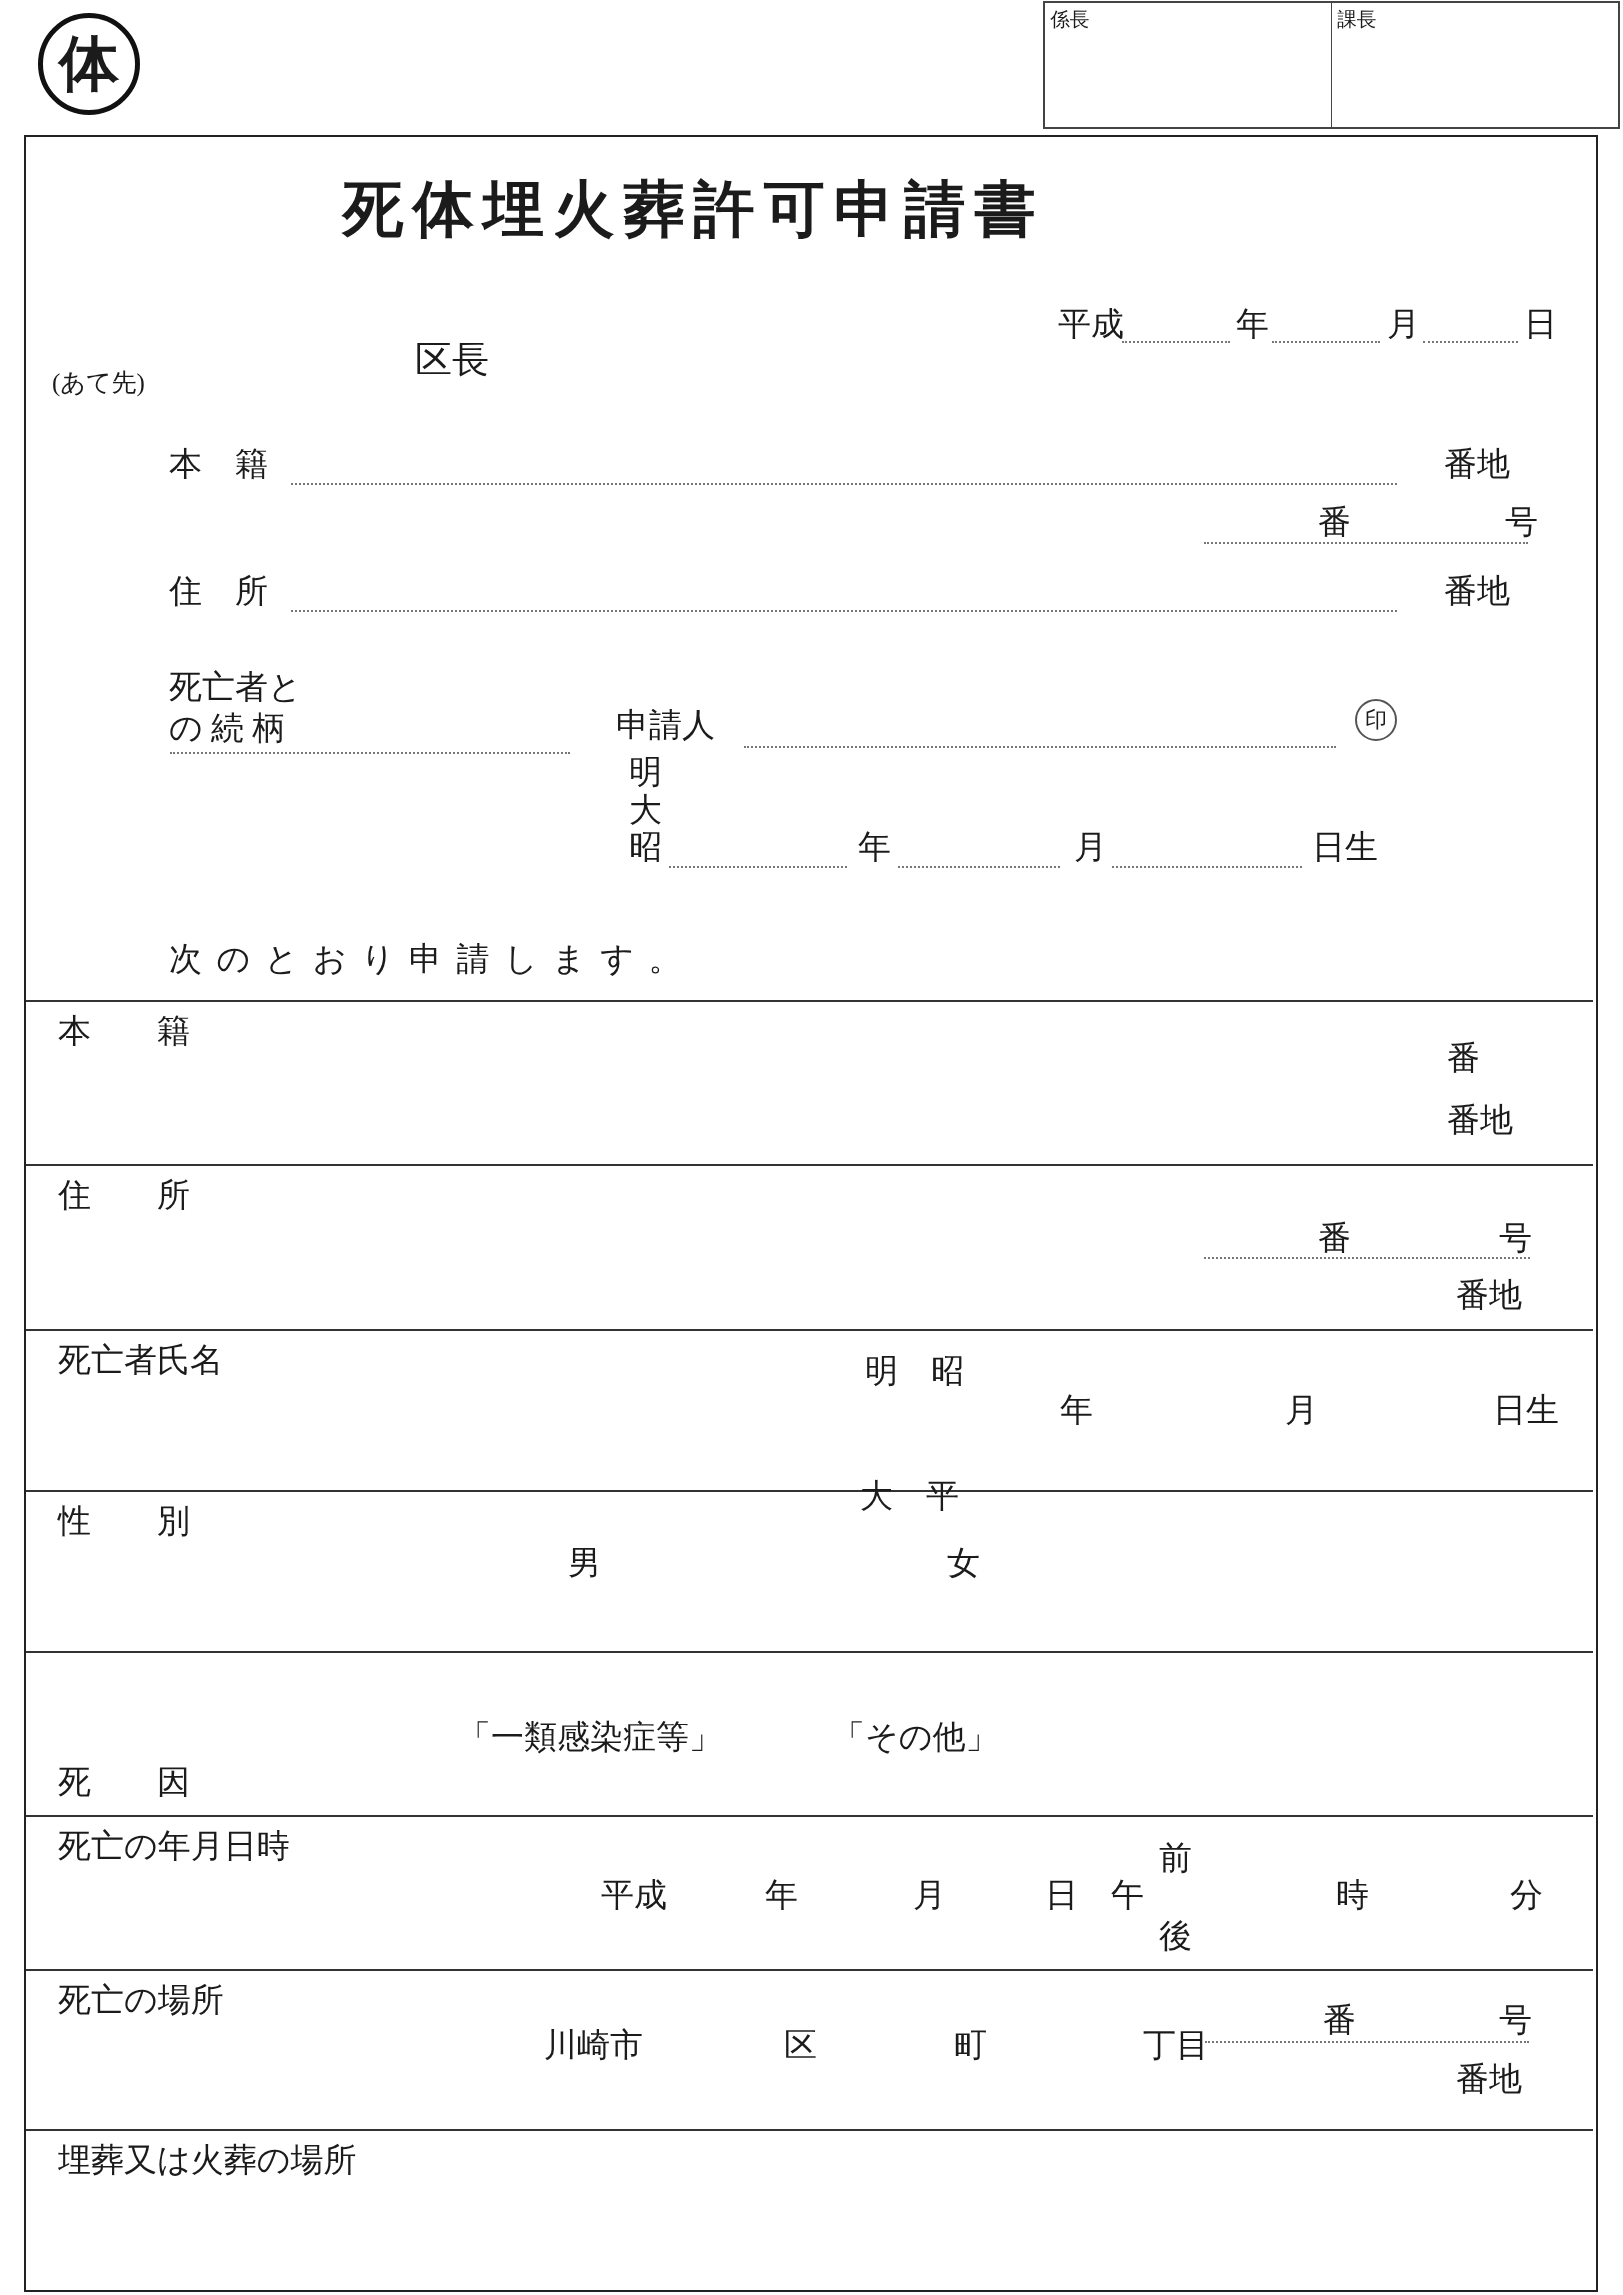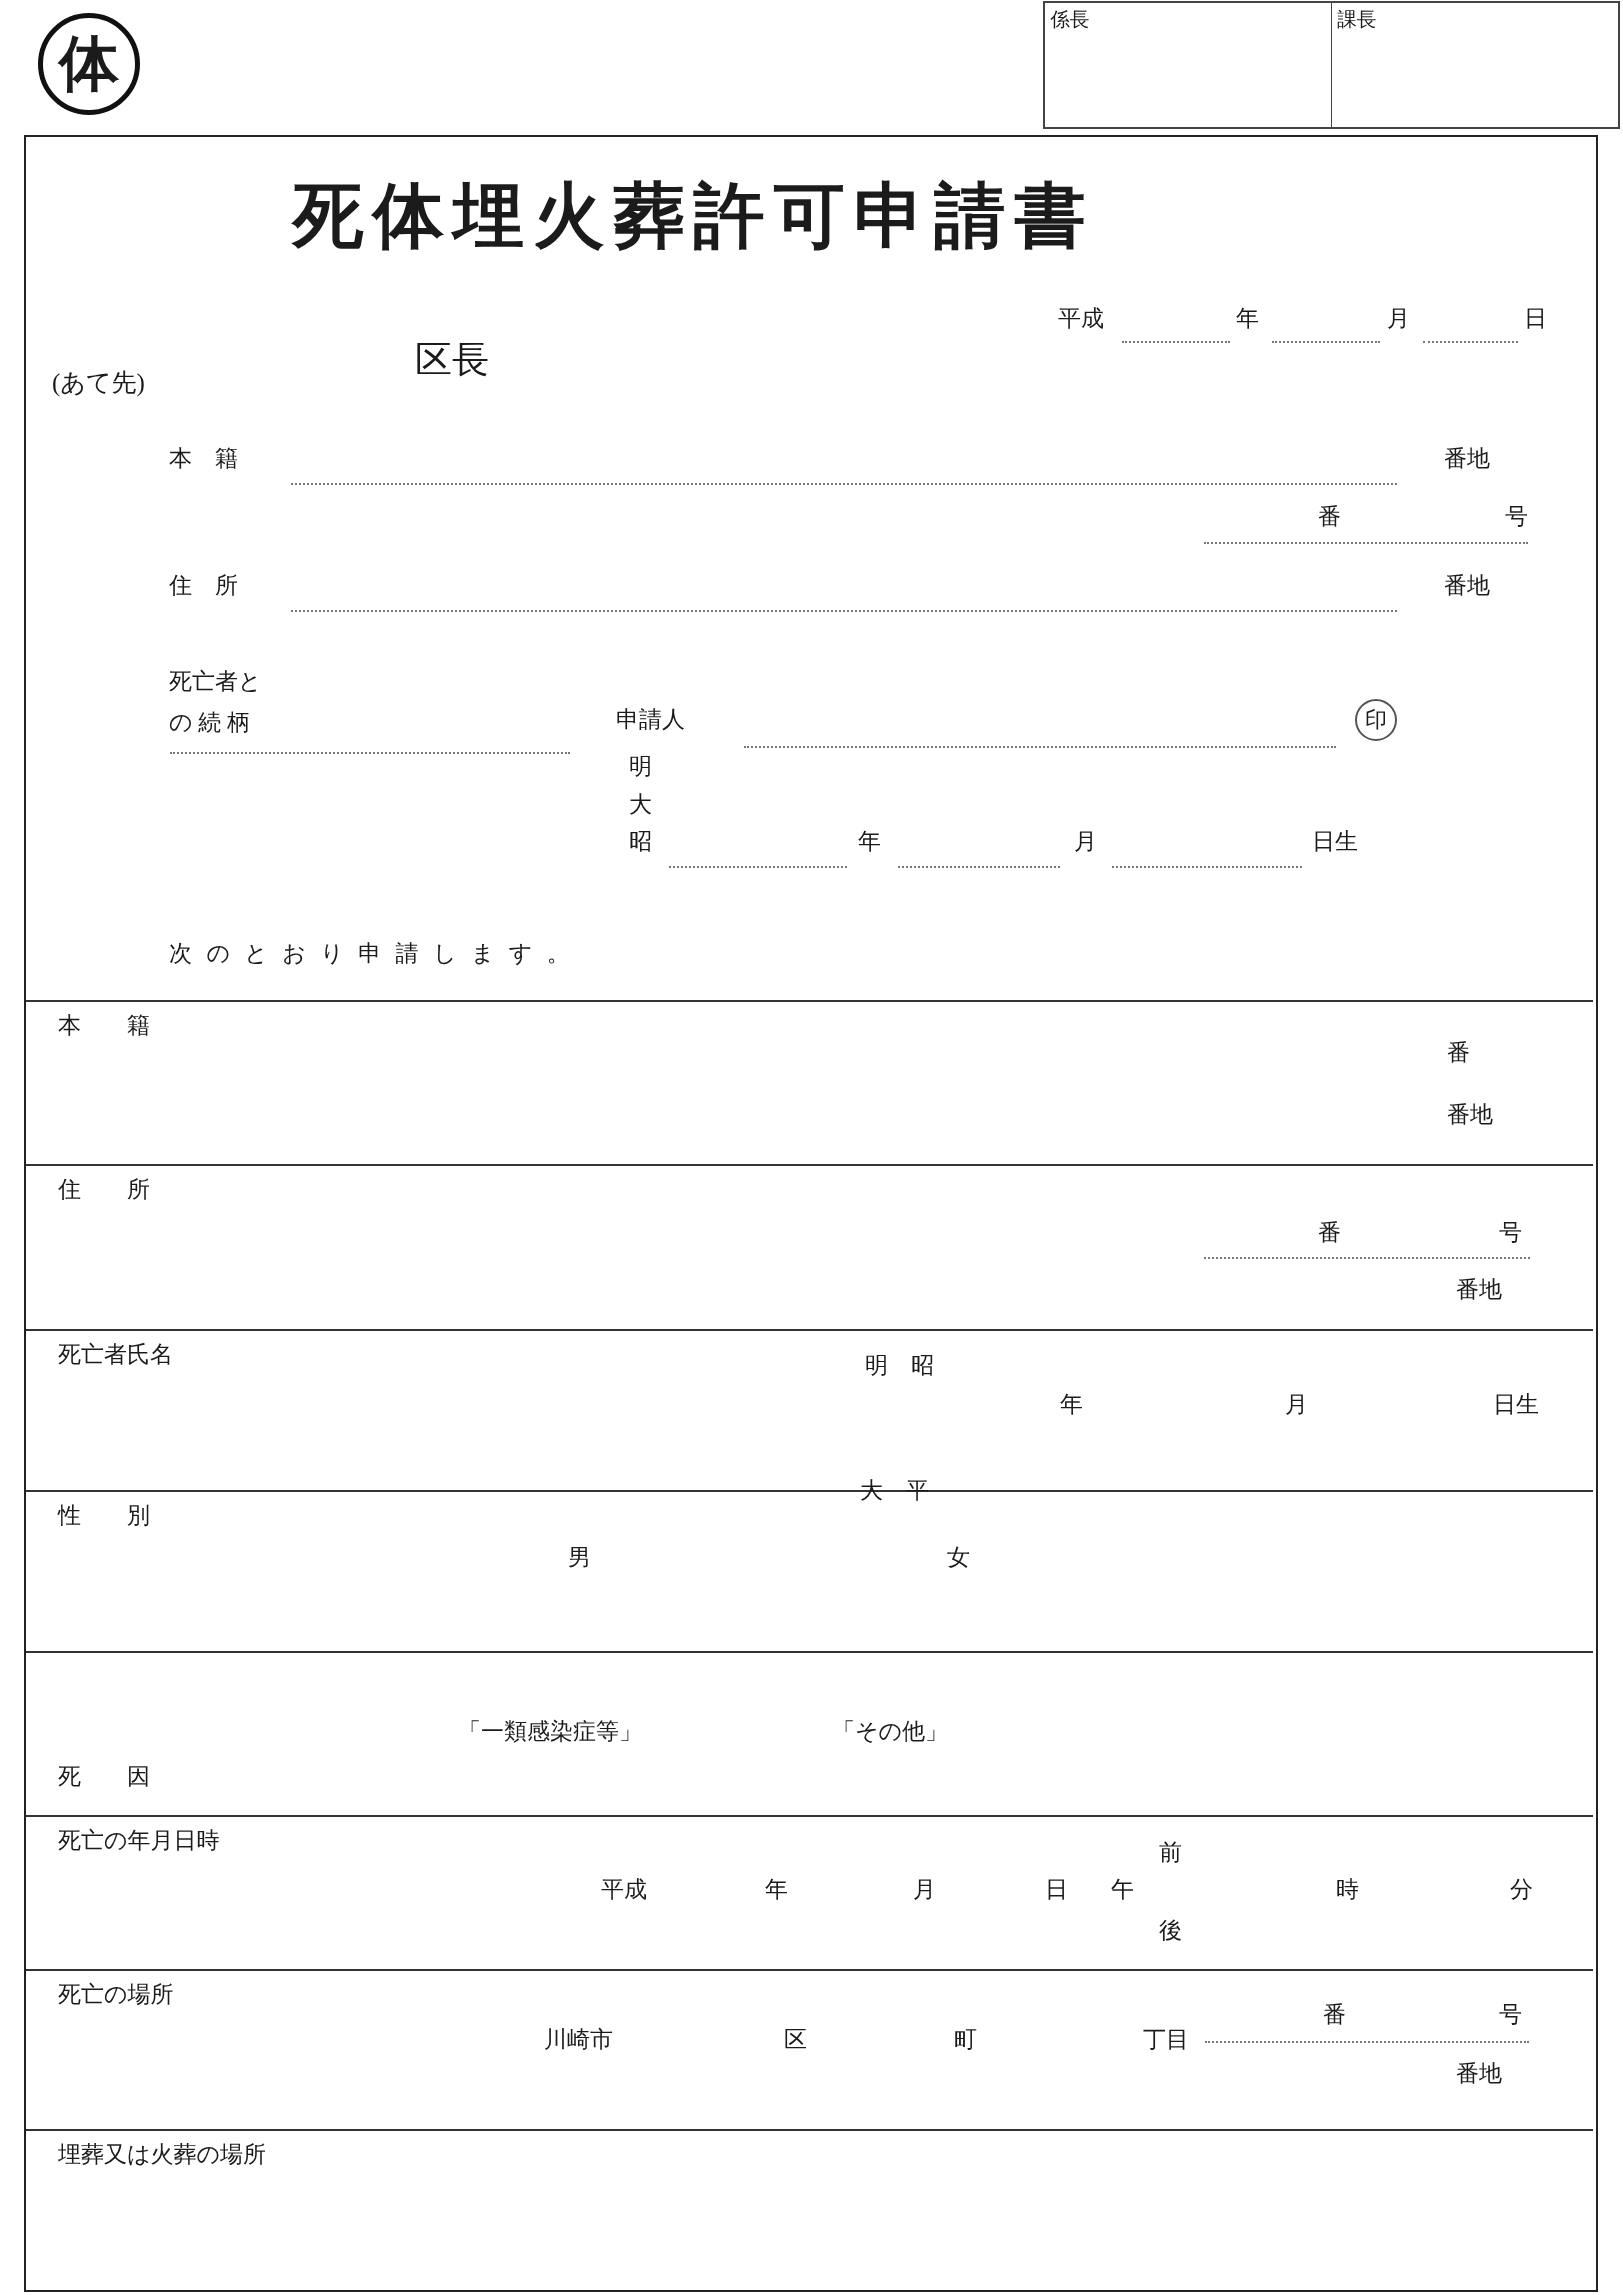--- a/index.html
+++ b/index.html
@@ -5,21 +5,21 @@
 <style>
   * { margin:0; padding:0; box-sizing:border-box; }
   html,body { background:#ffffff; }
   body {
     width:1623px; height:2295px; position:relative; overflow:hidden;
     font-family:"Liberation Serif","DejaVu Serif",serif;
     color:#1b1b1b;
   }
   .abs { position:absolute; white-space:nowrap; line-height:1.15; }
   .t38 { font-size:25px;margin-top:16px; }
-  .t42 { font-size:23px; }
+  .t42 { font-size:33px; }
   .t56 { font-size:37px; font-weight:normal; }
   .dotted { position:absolute; height:0; border-bottom:2px dotted #777; }
   .sep { position:absolute; left:26px; width:1567px; height:0; border-top:2px solid #333; }
 
   .stamp {
     position:absolute; left:38px; top:13px; width:102px; height:102px;
     border:5.9px solid #111; border-radius:50%;
     display:flex; align-items:center; justify-content:center;
     font-size:60px; font-weight:bold;
   }
@@ -31,21 +31,21 @@
   .approval .cell { flex:1; border-left:1.3px solid #444; padding:2.6px 5.2px; font-size:19.6px; }
   .approval .cell:first-child { border-left:none; }
 
   .main-box {
     position:absolute; left:23.6px; top:135px; width:1574px; height:2157px;
     border:2.6px solid #222;
   }
 
   .title {
     position:absolute; left:23.6px; top:169px; width:1340px;
-    text-align:center; font-size:71px; font-weight:bold; letter-spacing:9.2px;
+    text-align:center; font-size:61px; font-weight:bold; letter-spacing:9.2px;
   }
 
   .statement { letter-spacing:14.4px; }
 
   .seal {
     position:absolute; left:1355px; top:699px; width:42px; height:42px;
     border:2px solid #555; border-radius:50%;
     display:flex; align-items:center; justify-content:center; font-size:22px;
   }
 </style>

